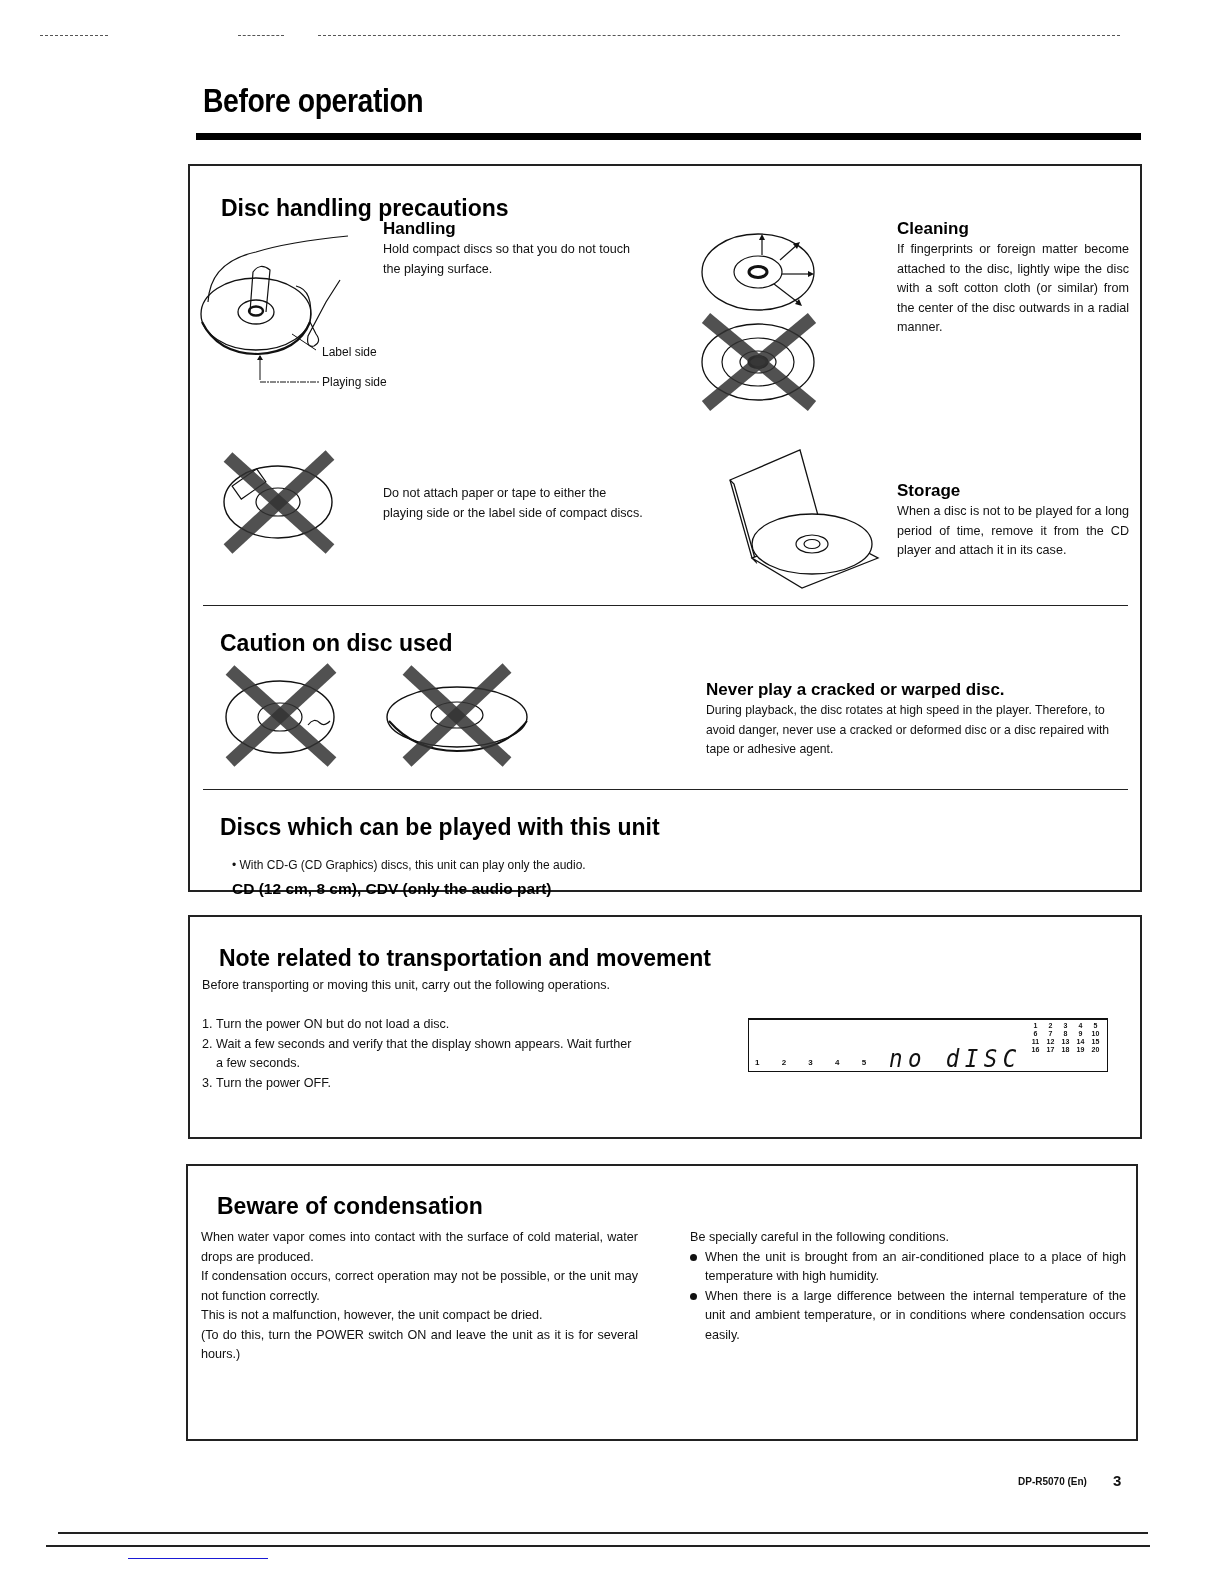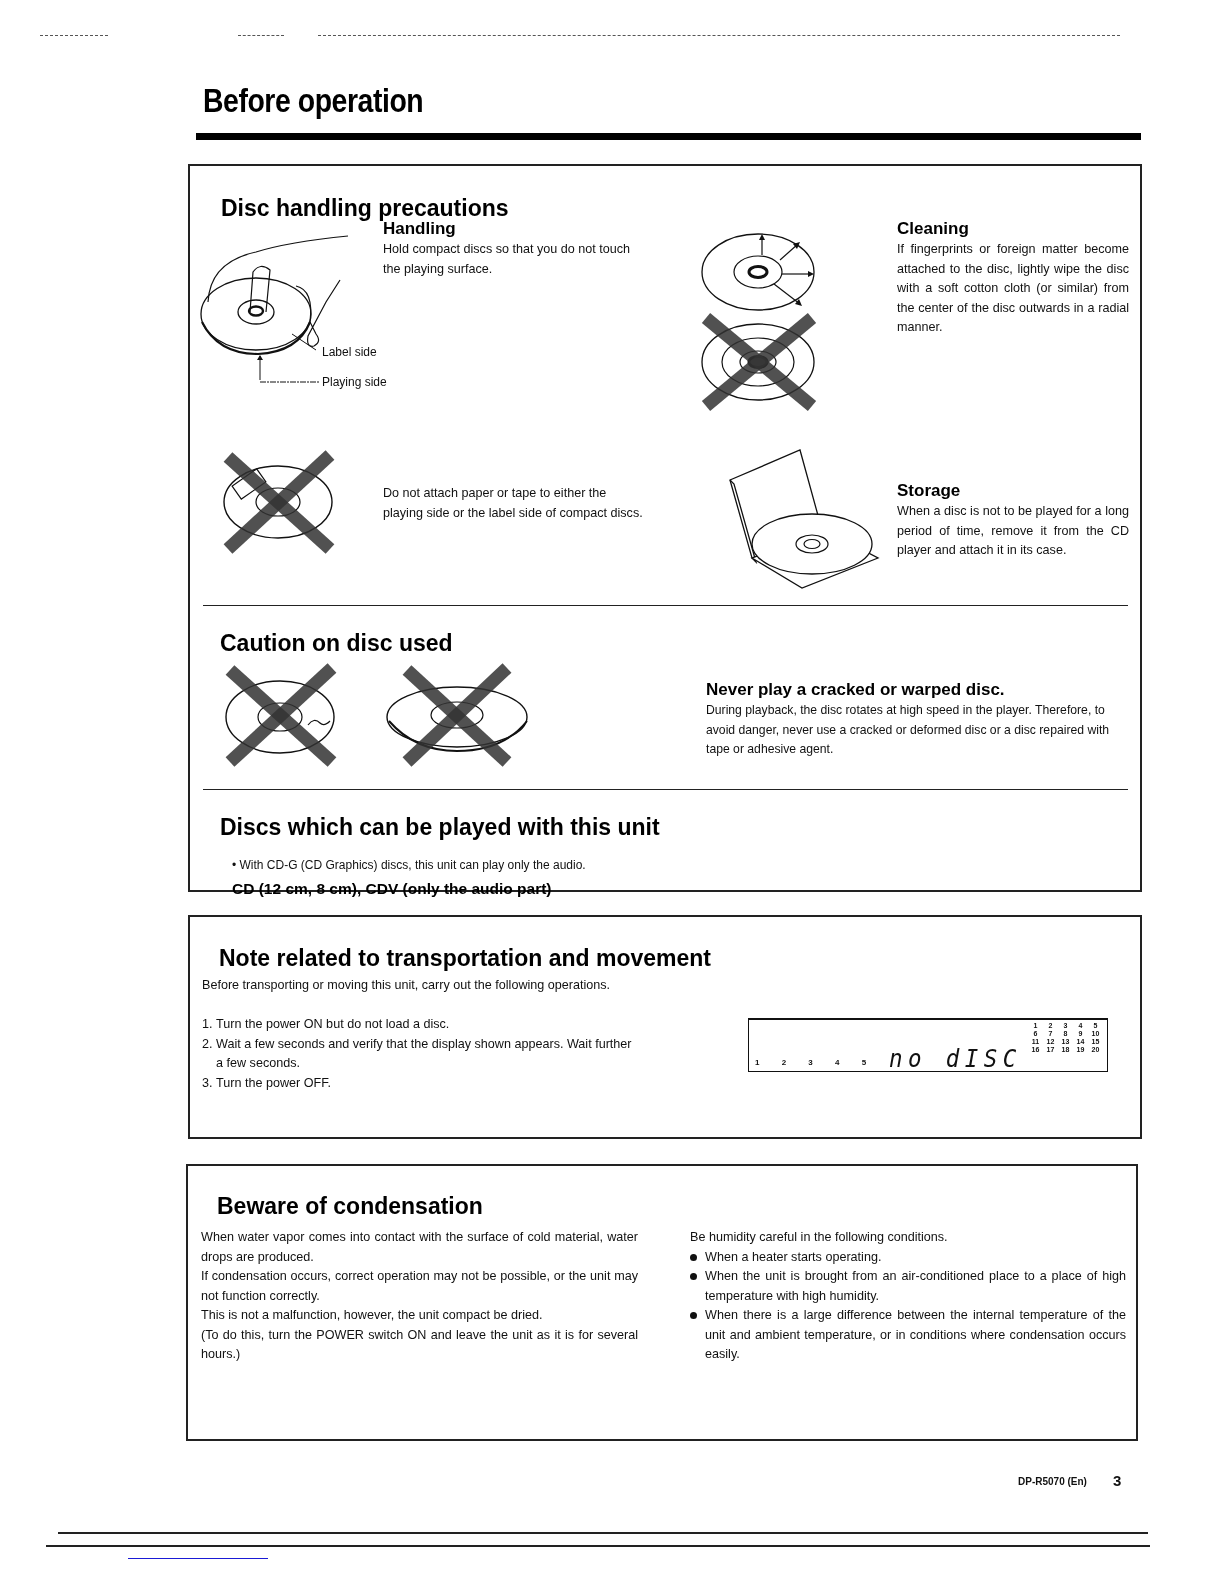--- a/index.html
+++ b/index.html
@@ -179,23 +179,22 @@
 
 <div class="box" style="left:186px;top:1164px;width:948px;height:273px;"></div>
 <h2 class="h2" style="left:201px;top:1177px;">Beware of condensation</h2>
 <div class="p just" style="left:201px;top:1228px;width:437px;">
   <div>When water vapor comes into contact with the surface of cold material, water drops are produced.</div>
   <div>If condensation occurs, correct operation may not be possible, or the unit may not function correctly.</div>
   <div>This is not a malfunction, however, the unit compact be dried.</div>
   <div>(To do this, turn the POWER switch ON and leave the unit as it is for several hours.)</div>
 </div>
 <div class="p" style="left:690px;top:1228px;width:436px;">
-  <div>Be humidity careful in the following conditions.</div>
+  <div>Be specially careful in the following conditions.</div>
   <ul class="bullets">
-    <li><span class="dot"></span><span>When a heater starts operating.</span></li>
     <li><span class="dot"></span><span>When the unit is brought from an air-conditioned place to a place of high temperature with high humidity.</span></li>
     <li><span class="dot"></span><span>When there is a large difference between the internal temperature of the unit and ambient temperature, or in conditions where condensation occurs easily.</span></li>
   </ul>
 </div>
 
 <span class="footer-model">DP-R5070 (En)</span>
 <span class="footer-page">3</span>
 
 <div class="abs" style="left:58px;top:1532px;width:1090px;height:2px;background:#222;"></div>
 <div class="abs" style="left:46px;top:1545px;width:1104px;height:2px;background:#222;"></div>

